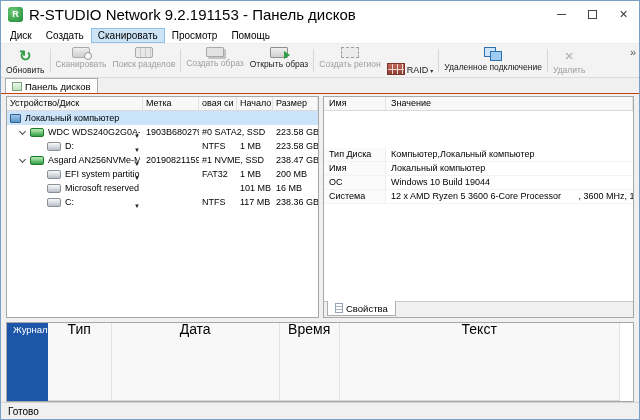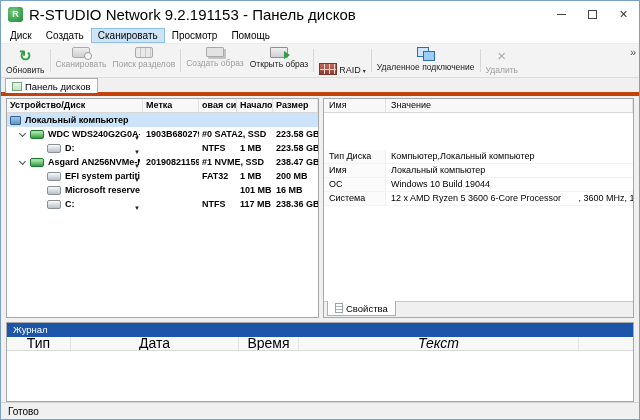--- a/index.html
+++ b/index.html
@@ -48,28 +48,28 @@
   .open-image-icon::after { content: ""; position: absolute; right: -3px; bottom: -2px; width: 0; height: 0; border-left: 6px solid #2f9e44; border-top: 4px solid transparent; border-bottom: 4px solid transparent; }
   .create-region-icon { width: 14px; height: 11px; border: 1px dashed #a0a0a0; background: #ececec; }
   .raid-icon { width: 15px; height: 12px; border: 1px solid #7a352b;
     background-image: repeating-linear-gradient(to right, transparent 0 4px, #e8d7d4 4px 5px), repeating-linear-gradient(to bottom, transparent 0 5px, #e8d7d4 5px 6px), linear-gradient(#c46a5a, #8d3f33); }
   .remote-connection-icon { width: 18px; height: 14px; position: relative; }
   .remote-connection-icon::before { content: ""; position: absolute; left: 0; top: 0; width: 10px; height: 8px; border: 1px solid #2e6fae; background: #cfe6fa; }
   .remote-connection-icon::after { content: ""; position: absolute; right: 0; bottom: 0; width: 10px; height: 8px; border: 1px solid #2e6fae; background: #9fccf2; }
   .delete-icon::before { content: "×"; font-size: 15px; color: #ababab; line-height: 14px; }
 
   
-  .tabstrip { flex: 0 0 16px; background: #f0f0f0; display: flex; align-items: flex-start; padding-left: 4px; border-bottom: 4px solid #c2410c; }
+  .tabstrip { flex: 0 0 16px; background: #f0f0f0; display: flex; align-items: flex-start; padding-left: 4px; border-bottom: 1px solid #c2410c; }
   .tab { height: 15px; background: #fff; border: 1px solid #adadad; border-bottom: none; display: flex; align-items: center; gap: 3px; padding: 0 6px; font-size: 9.5px; margin-bottom: -1px; }
   .tab-icon { width: 10px; height: 9px; border: 1px solid #7aa37a; background: linear-gradient(#eaf7ea, #bfe3c0); flex: 0 0 auto; }
 
   
   .main { flex: 1 1 auto; display: flex; padding: 2px 5px 4px; background: #f0f0f0; min-height: 0; }
   .panel { background: #fff; border: 1px solid #a7a7a7; display: flex; flex-direction: column; min-width: 0; overflow: hidden; }
-  .panel.left { width: 313px; flex: 0 0 auto; font-weight: bold; }
+  .panel.left { width: 313px; flex: 0 0 auto; }
   .splitter { width: 4px; flex: 0 0 auto; }
   .panel.right { flex: 1 1 auto; }
 
   
   .thead { display: flex; flex: 0 0 14px; background: #f8f8f8; border-bottom: 1px solid #d9d9d9; }
   .th { font-size: 9px; line-height: 13px; padding: 0 3px; border-right: 1px solid #e2e2e2; overflow: hidden; white-space: nowrap; flex: 0 0 auto; }
   .c1 { width: 136px; } .c2 { width: 56px; } .c3 { width: 38px; } .c4 { width: 36px; } .c5 { width: auto; flex: 1 1 auto; }
   .tbody { flex: 1 1 auto; }
   .trow { display: flex; height: 14px; align-items: center; }
   .trow.selected { background: #cbe4f9; }
@@ -94,25 +94,25 @@
   .pbody { flex: 1 1 auto; margin-top: 37px; }
   .prow { display: flex; height: 14px; border-bottom: 1px solid #f3f3f3; }
   .pc { font-size: 9px; line-height: 13px; padding: 0 5px; white-space: pre; overflow: hidden; }
   .pc.pname { width: 62px; flex: 0 0 auto; border-right: 1px solid #efefef; background: #fbfbfb; }
   .pc.pvalue { flex: 1 1 auto; }
   .ptabs { flex: 0 0 16px; background: #f0f0f0; border-top: 1px solid #c9c9c9; display: flex; align-items: flex-start; padding-left: 3px; }
   .ptab { height: 15px; background: #fff; border: 1px solid #adadad; border-top: none; display: flex; align-items: center; gap: 3px; padding: 0 7px; font-size: 9.5px; margin-top: -1px; }
   .ptab-icon { width: 8px; height: 10px; border: 1px solid #98a3b0; background: repeating-linear-gradient(to bottom, #fff 0 2px, #aab4c0 2px 3px); flex: 0 0 auto; }
 
   
-  .log { flex: 0 0 80px; margin: 0 5px; border: 1px solid #a7a7a7; background: #fff; display: flex; flex-direction: column; overflow: hidden; }
+  .log { flex: 0 0 80px; margin: 0 5px; border: 1px solid #a7a7a7; background: #fff; display: flex; flex-direction: row; overflow: hidden; }
   .log-title { flex: 0 0 14px; background: #1d56a9; color: #fff; font-size: 9.5px; line-height: 14px; padding-left: 6px; }
   .log-head { display: flex; flex: 0 0 14px; background: #f8f8f8; border-bottom: 1px solid #d9d9d9; }
   .lh { font-size: 14px; line-height: 13px; text-align: center; border-right: 1px solid #e2e2e2; white-space: nowrap; overflow: hidden; flex: 0 0 auto; }
-  .l1 { width: 64px; } .l2 { width: 168px; } .l3 { width: 60px; } .l4 { width: 280px; font-style: italic; }
+  .l1 { width: 64px; } .l2 { width: 168px; } .l3 { width: 60px; } .l4 { width: 280px; }
   .lfill { flex: 1 1 auto; border-right: none; }
   .log-body { flex: 1 1 auto; background: #fff; }
 
   
   .statusbar { flex: 0 0 17px; background: #f0f0f0; border-top: 1px solid #d4d4d4; display: flex; align-items: center; padding-left: 7px; font-size: 10px; }
 </style>
 </head>
 <body>
 
 <div class="window">
@@ -157,20 +157,24 @@
         <div class="tsep"></div>
         <div class="tbtn disabled">
           <span class="tbicon create-image-icon"></span>
           <span class="lbl">Создать образ</span>
         </div>
         <div class="tbtn">
           <span class="tbicon open-image-icon"></span>
           <span class="lbl">Открыть образ</span>
         </div>
         <div class="tsep"></div>
+        <div class="tbtn disabled">
+          <span class="tbicon create-region-icon"></span>
+          <span class="lbl">Создать регион</span>
+        </div>
         <div class="tbtn horiz">
           <span class="tbicon raid-icon"></span>
           <span class="lbl">RAID</span>
           <span class="tcaret"></span>
         </div>
         <div class="tsep"></div>
         <div class="tbtn">
           <span class="tbicon remote-connection-icon"></span>
           <span class="lbl">Удаленное подключение</span>
         </div>

